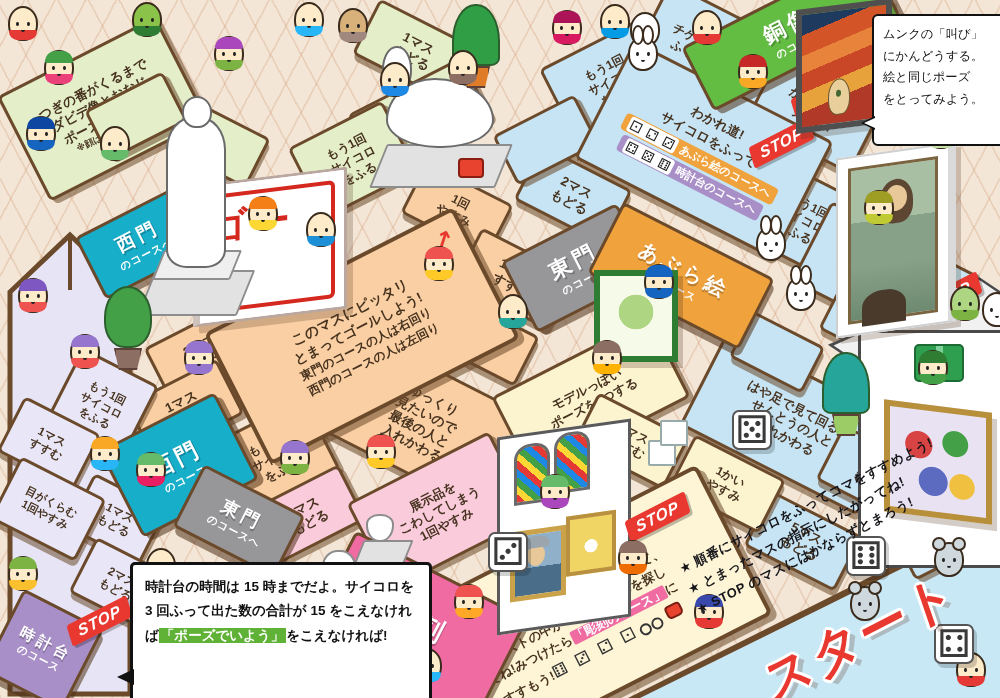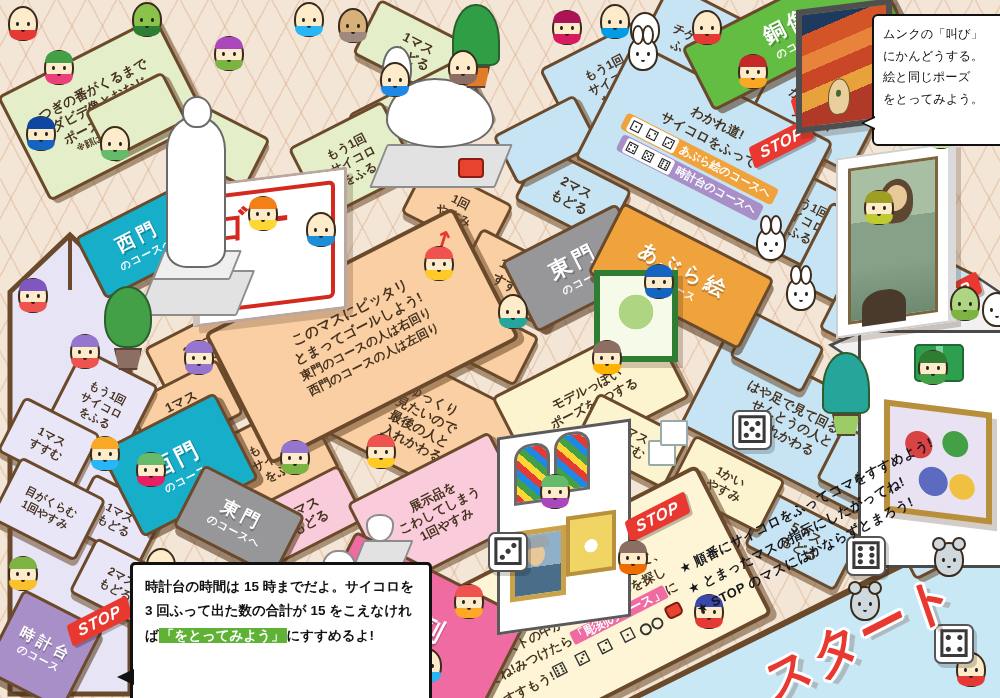--- a/index.html
+++ b/index.html
@@ -794,21 +794,21 @@
   <div id="bubble">
     <div class="tail"></div>
     <div>ムンクの「叫び」</div>
     <div>にかんどうする。</div>
     <div>絵と同じポーズ</div>
     <div>をとってみよう。</div>
   </div>
 
   <div id="info-box">
     <div class="tail"></div>
-    <span>時計台の時間は 15 時までだよ。サイコロを 3 回ふって出た数の合計が 15 をこえなければ</span><span class="hl">「をとってみよう」</span><span>にすすめるよ!</span>
+    <span>時計台の時間は 15 時までだよ。サイコロを 3 回ふって出た数の合計が 15 をこえなければ</span><span class="hl">「ポーズでいよう」</span><span>をこえなければ!</span>
   </div>
 
   <div id="rules">
     <div>★ 順番にサイコロをふってコマをすすめよう!</div>
     <div>★ とまったマスの指示にしたがってね!</div>
     <div>★ STOP のマスにはかならずとまろう!</div>
   </div>
   <div id="start-text">スタート</div>
 
 </div>

